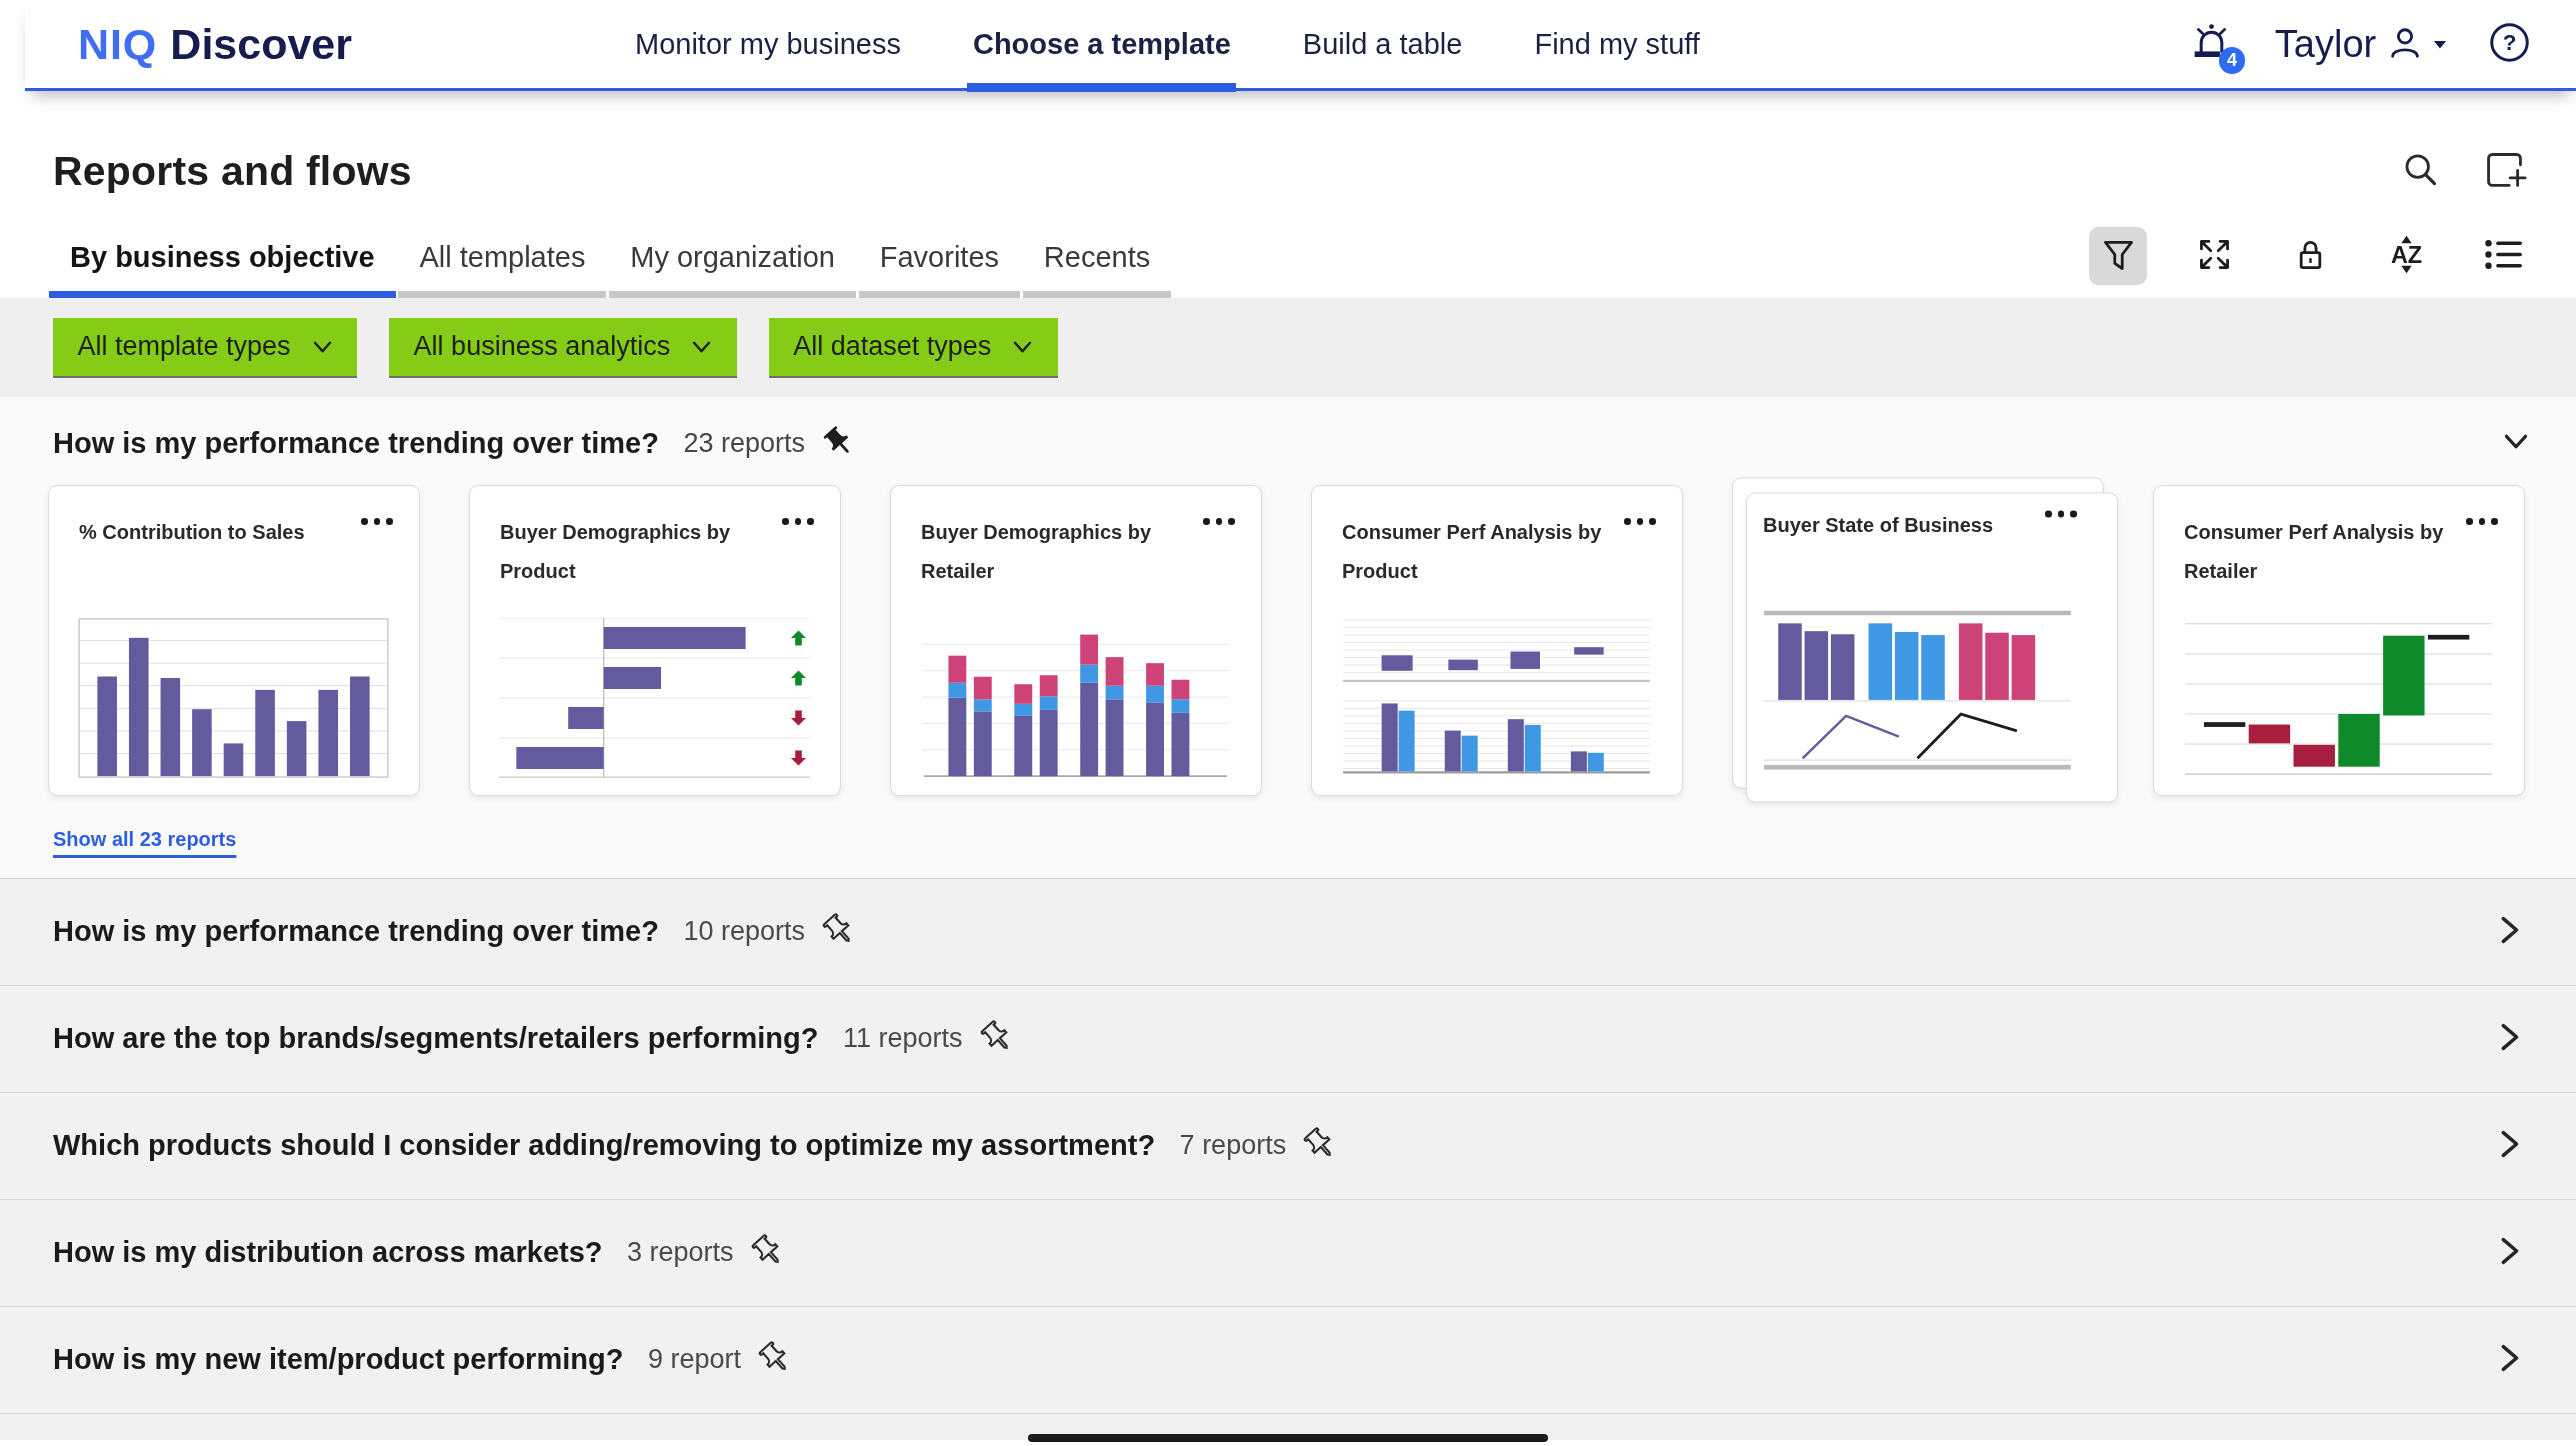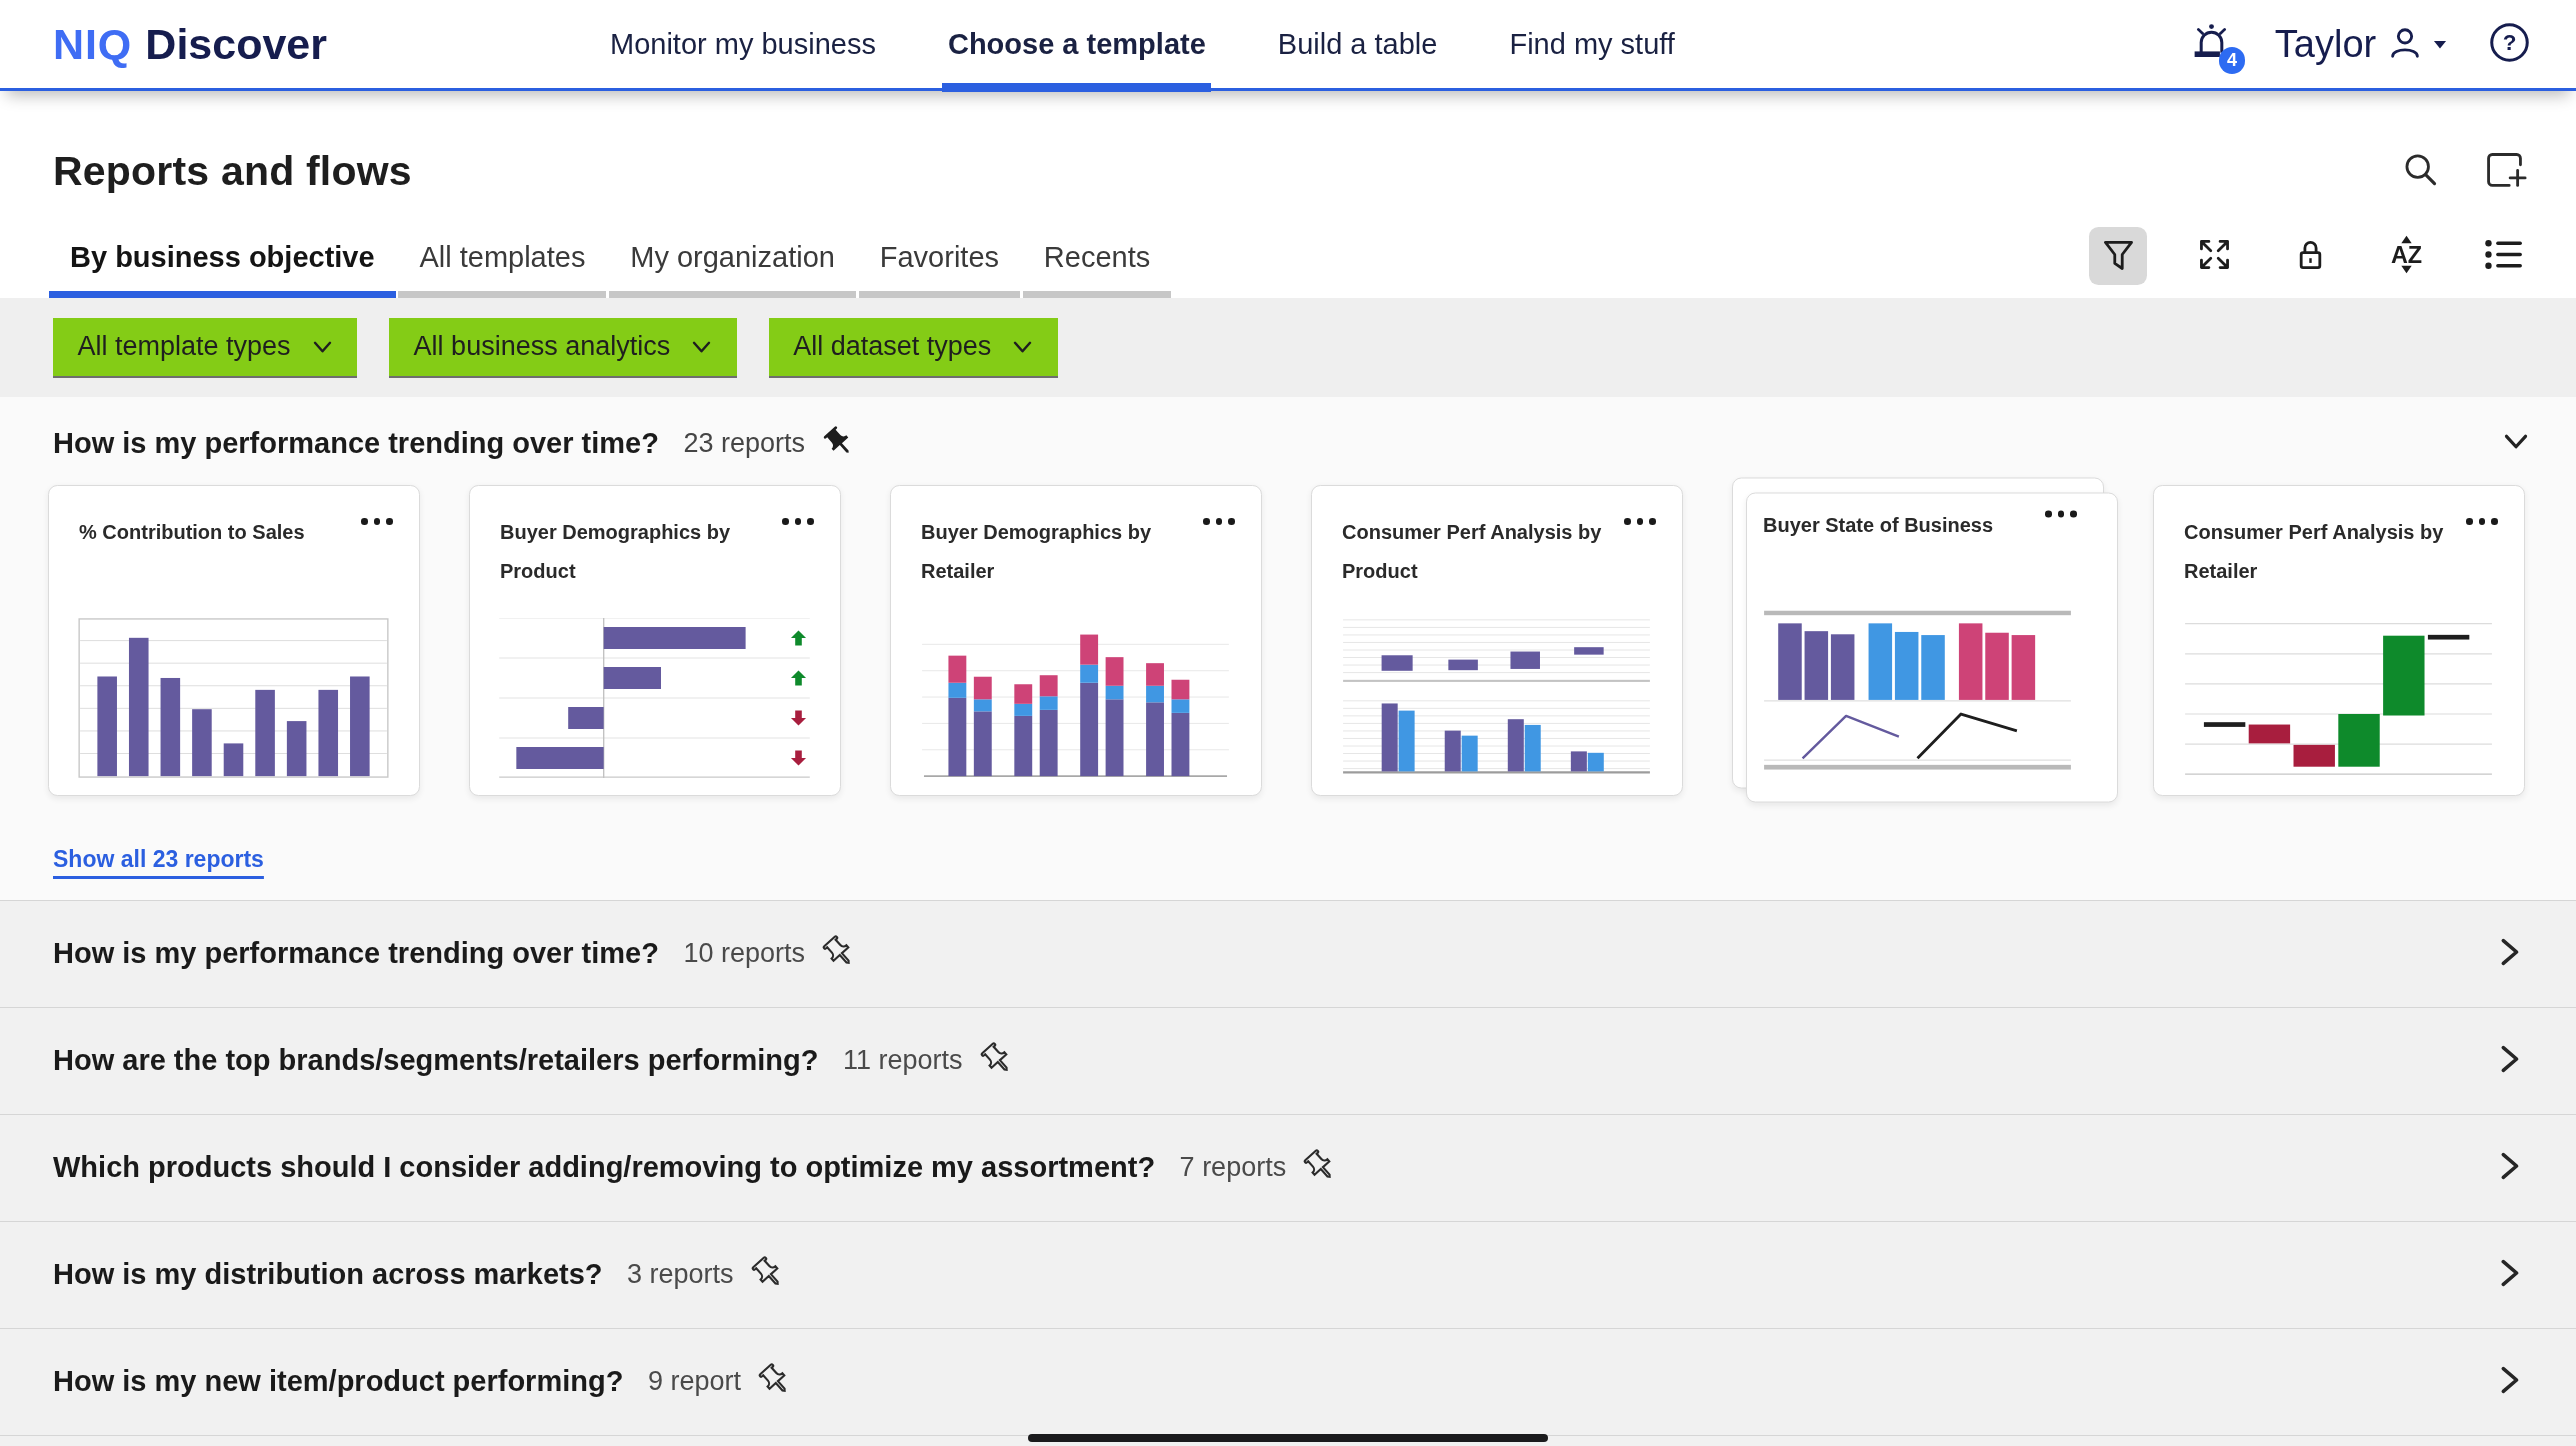--- a/index.html
+++ b/index.html
@@ -3,21 +3,21 @@
 <meta charset="utf-8">
 <style>
   * { margin:0; padding:0; box-sizing:border-box; }
   html,body { width:2576px; height:1446px; overflow:hidden; background:#fff;
     font-family:"Liberation Sans", sans-serif; }
   .app { position:relative; width:2576px; height:1446px; }
 
   
   header { height:91px; display:flex; align-items:center; background:#fff;
     border-bottom:3.8px solid #2B5FE0; position:relative; z-index:5;
-    box-shadow:0 9.4px 15px -5.7px rgba(0,0,0,.28); padding:0 45px 0 53px; }
+    box-shadow:0 9.4px 15px -5.7px rgba(0,0,0,.28); padding:0 45px 0 53px;margin-left:25px; }
   .logo { display:flex; align-items:baseline; gap:13.2px; font-weight:700; font-size:43px; }
   .logo .niq { color:#3F6DF4; letter-spacing:0.9px; }
   .logo .disc { color:#161D4E; }
   nav.main { display:flex; gap:72px; margin-left:283px; height:100%; align-items:center; }
   .nav-item { position:relative; font-size:29px; color:#1A2142; height:100%;
     display:flex; align-items:center; cursor:pointer; text-decoration:none; }
   .nav-item.active { font-weight:700; }
   .nav-item.active::after { content:""; position:absolute; left:-5.7px; right:-5.7px;
     bottom:-3.8px; height:8.5px; background:#2B5FE0; }
   .header-right { margin-left:auto; display:flex; align-items:center; gap:41px; }
@@ -73,21 +73,21 @@
   .card.stacked::after { content:""; position:absolute; z-index:-1; border-radius:9.4px;
     top:13.2px; left:13.2px; right:-15px; bottom:-15px; background:#fff;
     border:1.9px solid #DBDBDB; box-shadow:0 2.8px 6.6px rgba(0,0,0,.07); }
   .card-title { padding:26.4px 70px 0 30px; font-size:20px; font-weight:700;
     color:#2A2A2A; line-height:39px; }
   .card-menu { position:absolute; top:32px; right:26.4px; display:flex; gap:5.7px;
     background:none; border:none; cursor:pointer; }
   .card-menu i { width:6.6px; height:6.6px; border-radius:50%; background:#1A1A1A; }
   .card svg.chart { position:absolute; left:29px; top:132px; }
 
-  .show-all { display:inline-block; margin:50px 0 0 53px; font-size:23px; font-weight:700;
+  .show-all { display:inline-block; margin:32px 0 0 53px; font-size:20px; font-weight:700;
     color:#2B5FE0; text-decoration:underline; text-underline-offset:8.5px;
     text-decoration-thickness:2.8px; cursor:pointer; }
 
   
   .accordion-row { height:107px; background:#F1F1F1; border-top:1.9px solid #D6D6D6;
     display:flex; align-items:center; padding:0 49px 0 53px; cursor:pointer; }
   .accordion-row.partial { height:27px; }
   .row-q { font-size:29px; font-weight:700; color:#1A1A1A; }
   .row-count { font-size:27px; color:#4A4A4A; margin-left:24.5px; }
   .row-pin { margin-left:17px; display:flex; background:none; border:none; cursor:pointer; }

